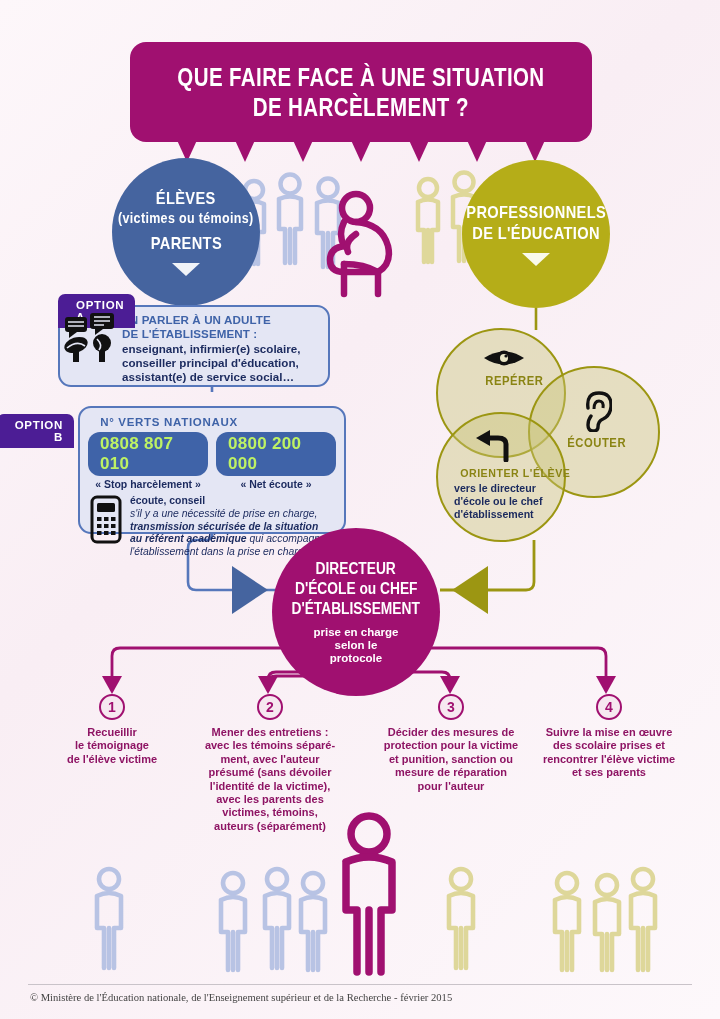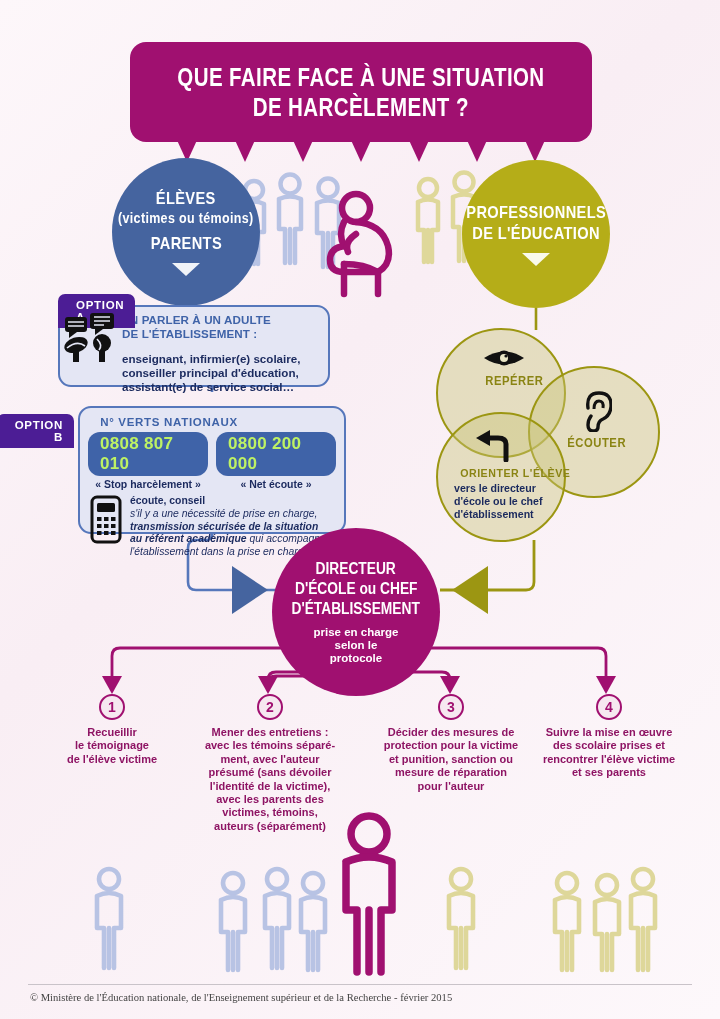--- a/index.html
+++ b/index.html
@@ -260,21 +260,21 @@
     <div class="cap big">PROFESSIONNELS</div>
     <div class="cap big">DE L'ÉDUCATION</div>
     <div class="caret"></div>
   </div>
 
   <div class="abs" id="optA-wrap">
     <div class="opt-tab" id="optA-tab">OPTION A</div>
     <div class="panel" id="optA-panel">
       <div class="hd-blue">EN PARLER À UN ADULTE</div>
       <div class="hd-blue">DE L'ÉTABLISSEMENT :</div>
-      <div class="bd-navy" style="margin-top:12px">enseignant, infirmier(e) scolaire,</div>
+      <div class="bd-navy" style="margin-top:2px">enseignant, infirmier(e) scolaire,</div>
       <div class="bd-navy">conseiller principal d'éducation,</div>
       <div class="bd-navy">assistant(e) de service social…</div>
     </div>
     <div id="optA-icons">
       <svg width="54" height="52" viewBox="0 0 54 52">
         <g fill="#111">
           <rect x="1" y="5" width="22" height="15" rx="3"></rect>
           <polygon points="5,19 5,26 13,20"></polygon>
           <rect x="26" y="1" width="24" height="16" rx="3"></rect>
           <polygon points="31,16 31,23 39,17"></polygon>

